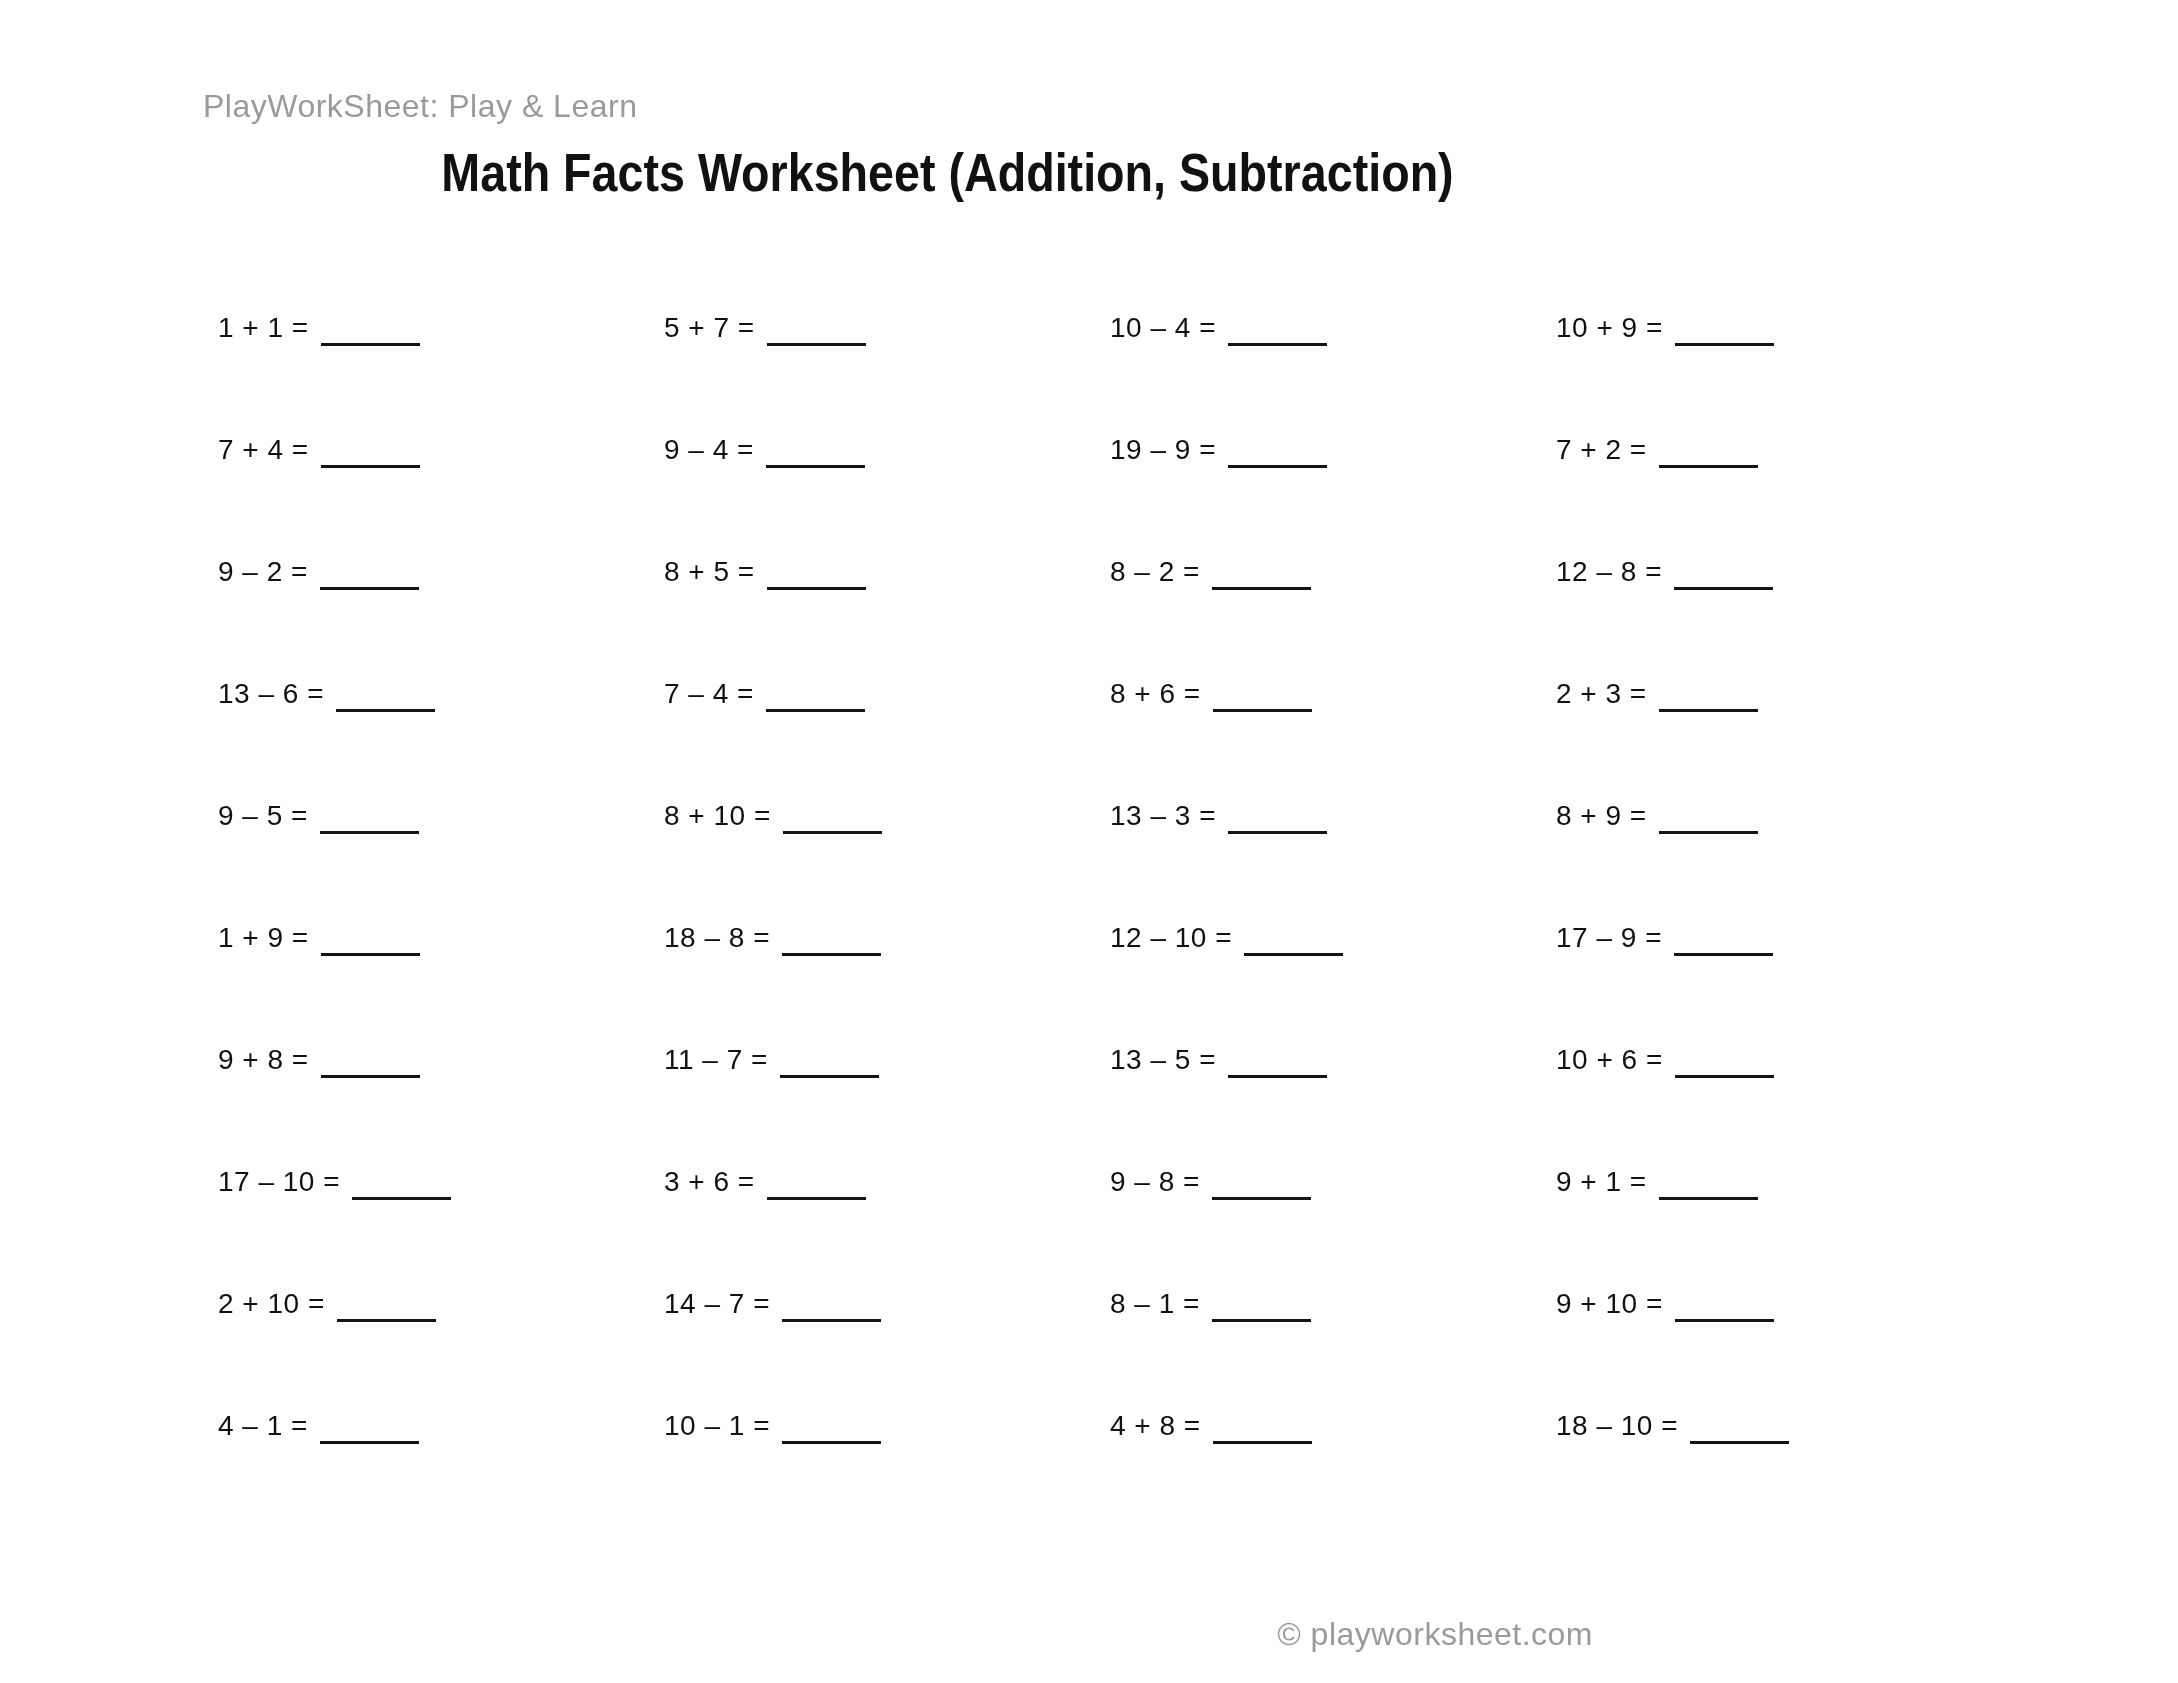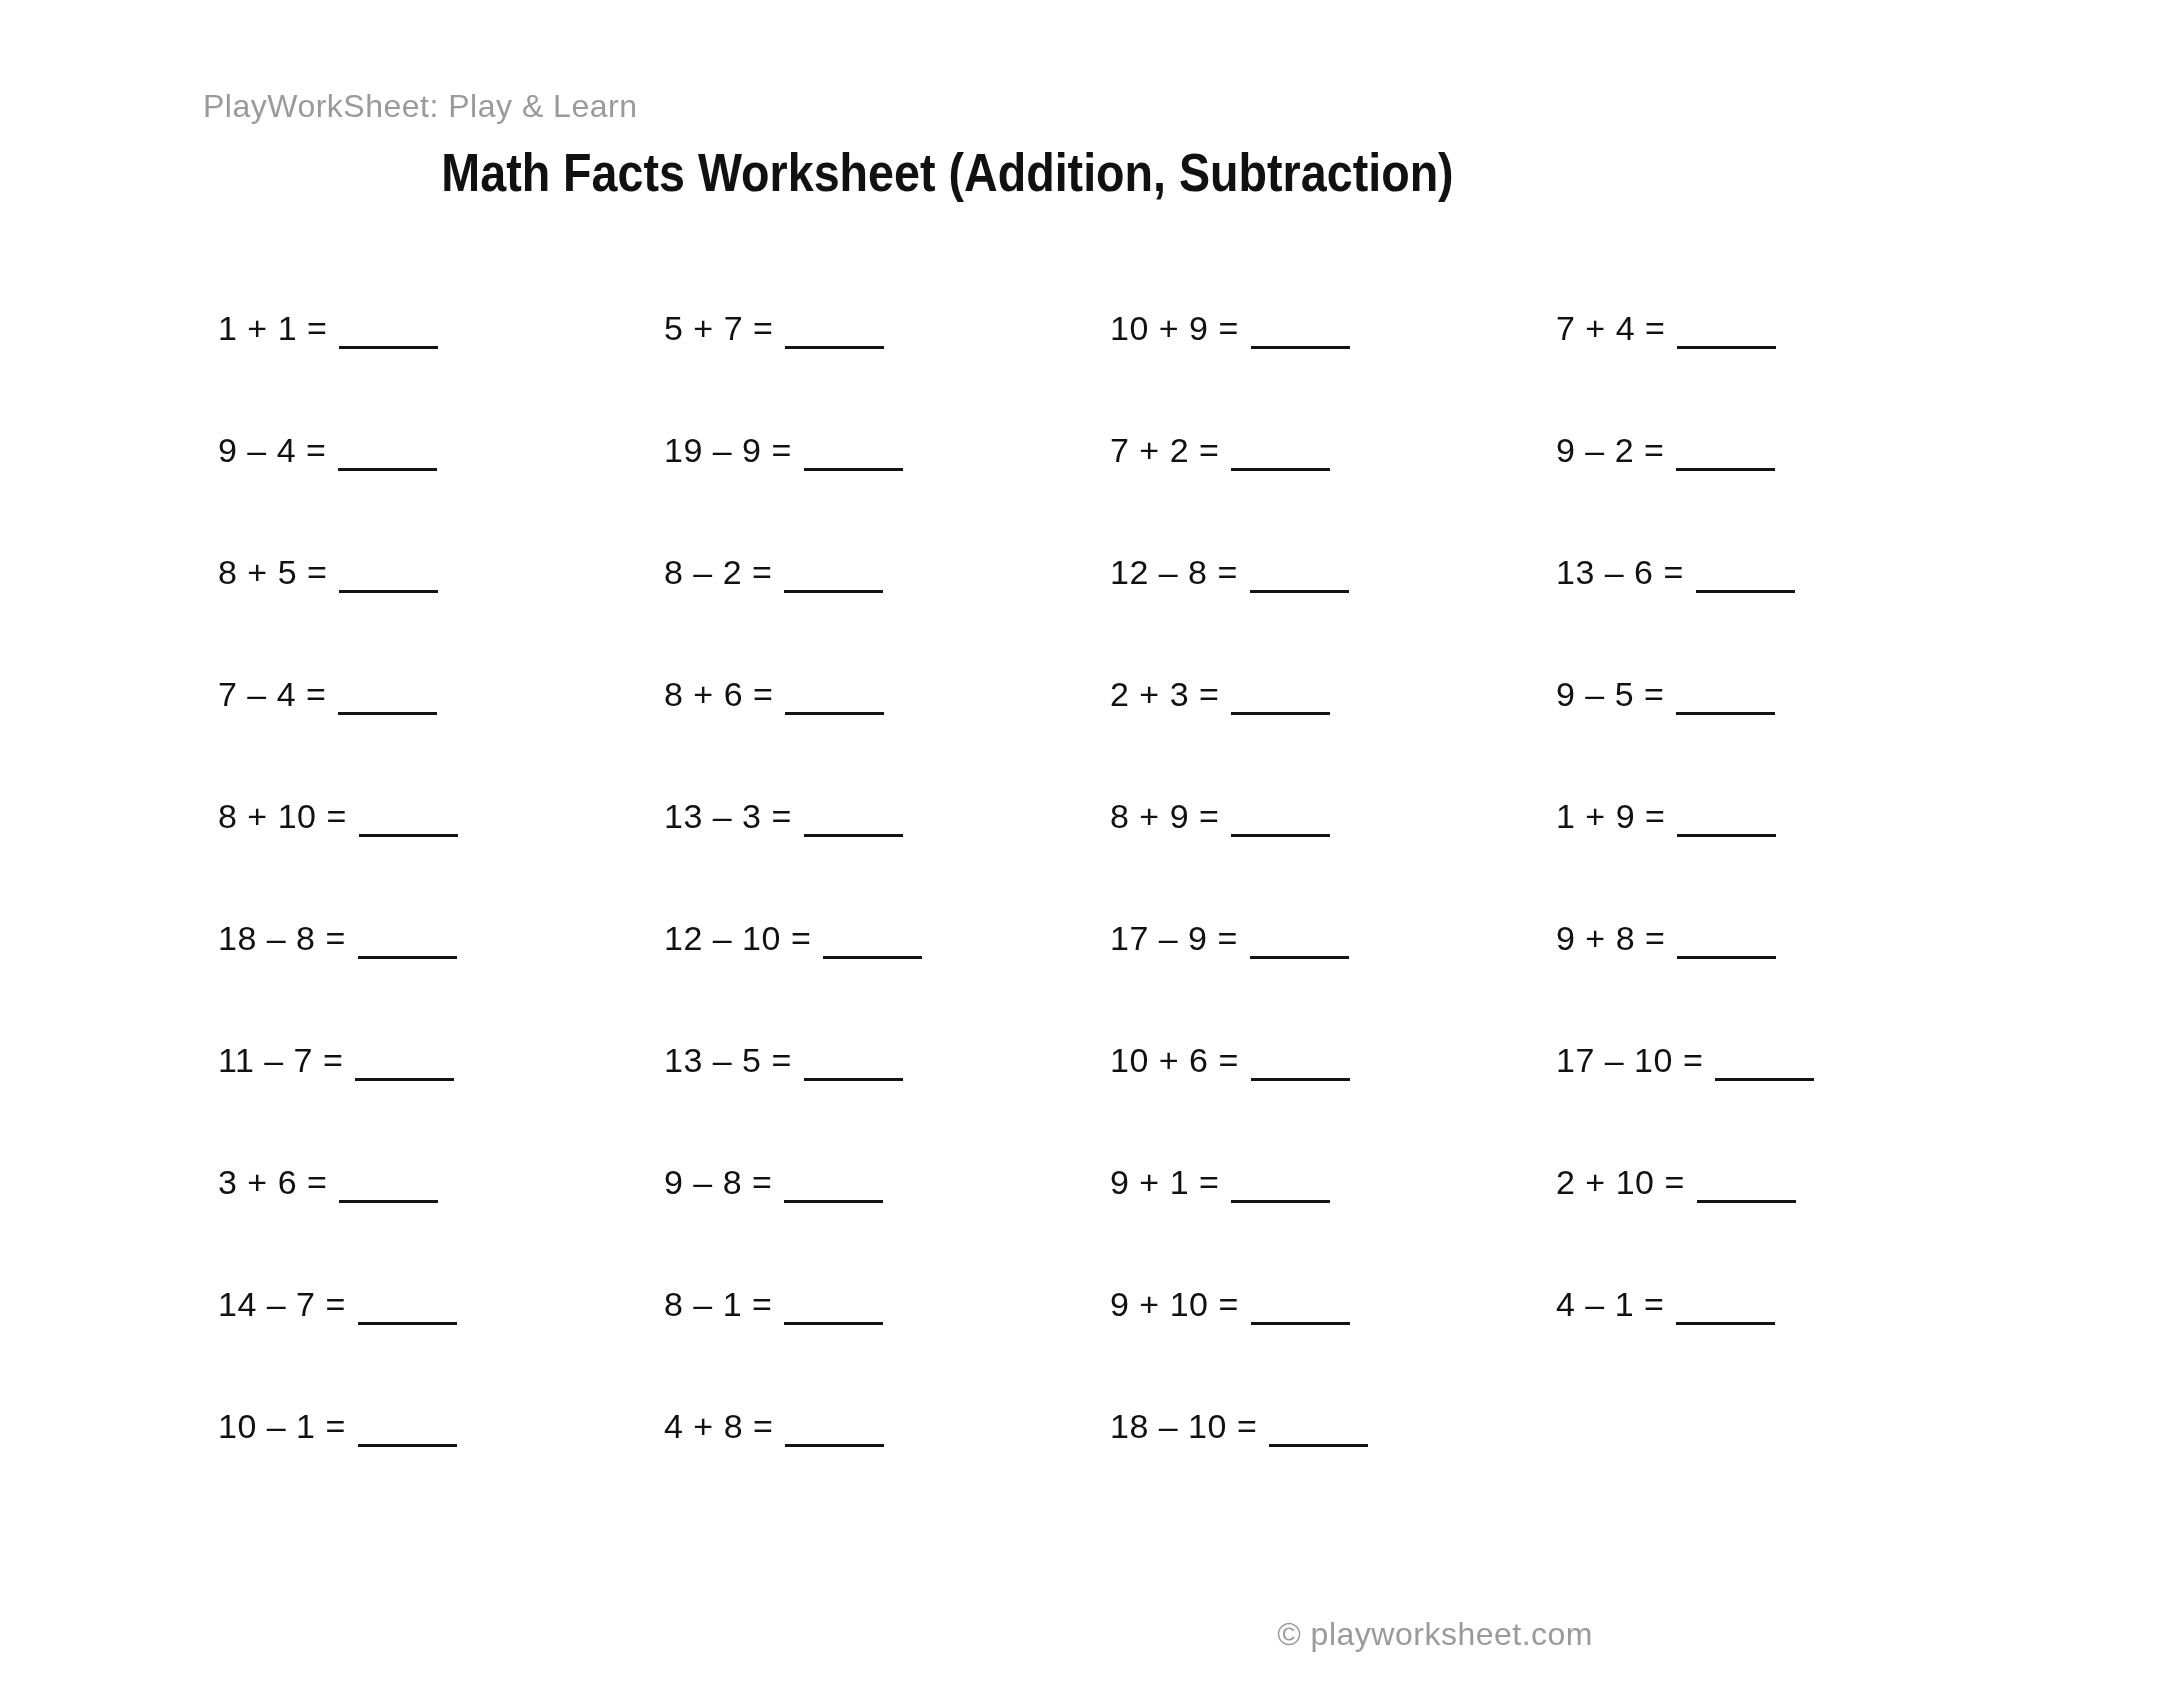--- a/index.html
+++ b/index.html
@@ -42,21 +42,21 @@
   .grid {
     position: absolute;
     left: 218px;
     top: 307px;
     display: grid;
     grid-template-columns: repeat(4, 446px);
     grid-auto-rows: 122px;
   }
   .problem {
     white-space: nowrap;
-    font-size: 34px;
+    font-size: 28px;
     line-height: 42px;
   }
   .expr {
     letter-spacing: 0.5px;
   }
   .blank {
     display: inline-block;
     width: 99px;
     height: 30px;
     border-bottom: 3px solid #141414;
@@ -74,20 +74,21 @@
 </style>
 </head>
 <body>
 
 <div class="page">
   <div class="brand">PlayWorkSheet: Play &amp; Learn</div>
   <h1 class="title">Math Facts Worksheet (Addition, Subtraction)</h1>
   <div class="grid">
       <div class="problem"><span class="expr">1 + 1 =</span><span class="blank"></span></div>
       <div class="problem"><span class="expr">5 + 7 =</span><span class="blank"></span></div>
+      <div class="problem"><span class="expr">10 – 4 =</span><span class="blank"></span></div>
       <div class="problem"><span class="expr">10 + 9 =</span><span class="blank"></span></div>
       <div class="problem"><span class="expr">7 + 4 =</span><span class="blank"></span></div>
       <div class="problem"><span class="expr">9 – 4 =</span><span class="blank"></span></div>
       <div class="problem"><span class="expr">19 – 9 =</span><span class="blank"></span></div>
       <div class="problem"><span class="expr">7 + 2 =</span><span class="blank"></span></div>
       <div class="problem"><span class="expr">9 – 2 =</span><span class="blank"></span></div>
       <div class="problem"><span class="expr">8 + 5 =</span><span class="blank"></span></div>
       <div class="problem"><span class="expr">8 – 2 =</span><span class="blank"></span></div>
       <div class="problem"><span class="expr">12 – 8 =</span><span class="blank"></span></div>
       <div class="problem"><span class="expr">13 – 6 =</span><span class="blank"></span></div>

